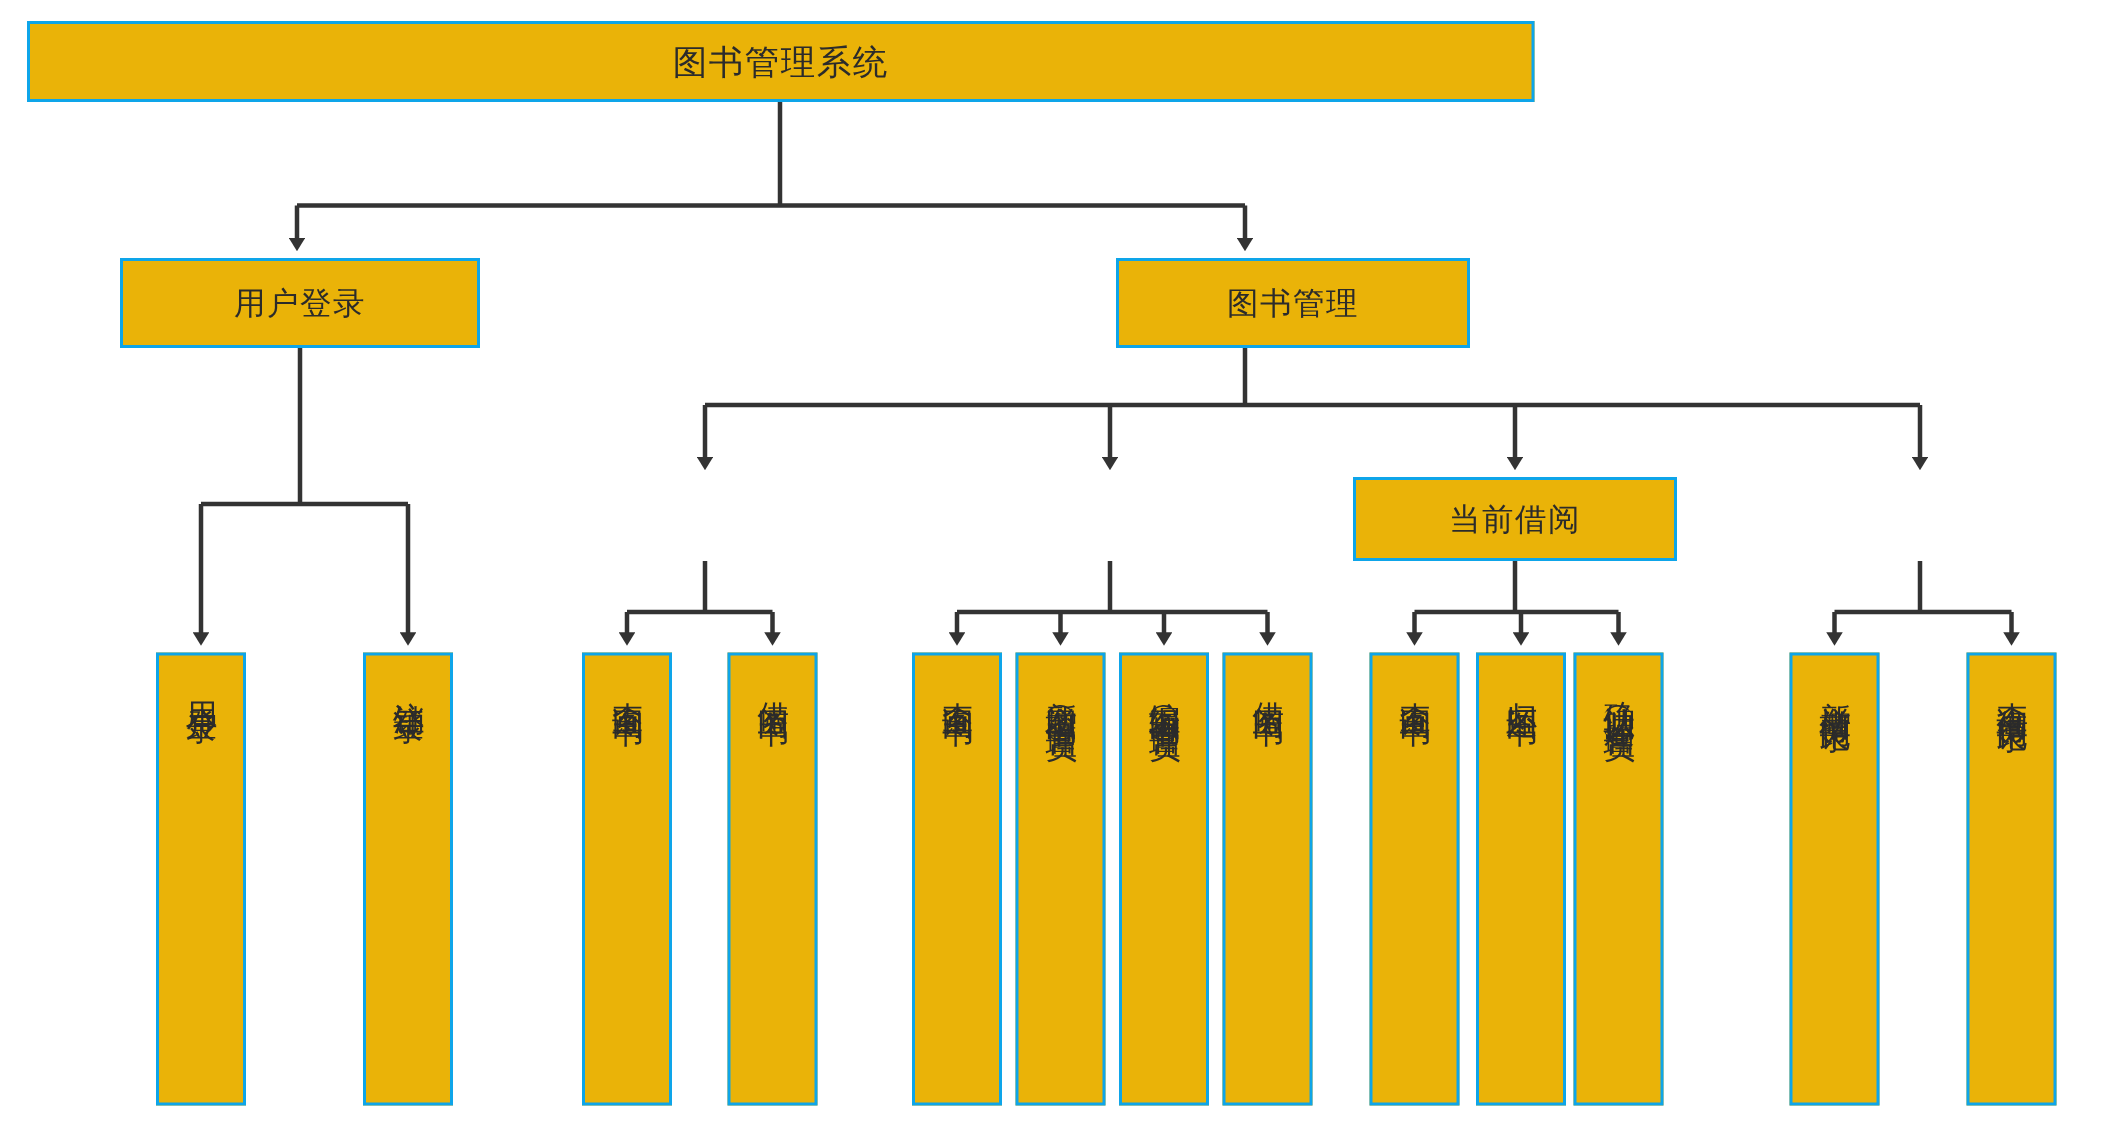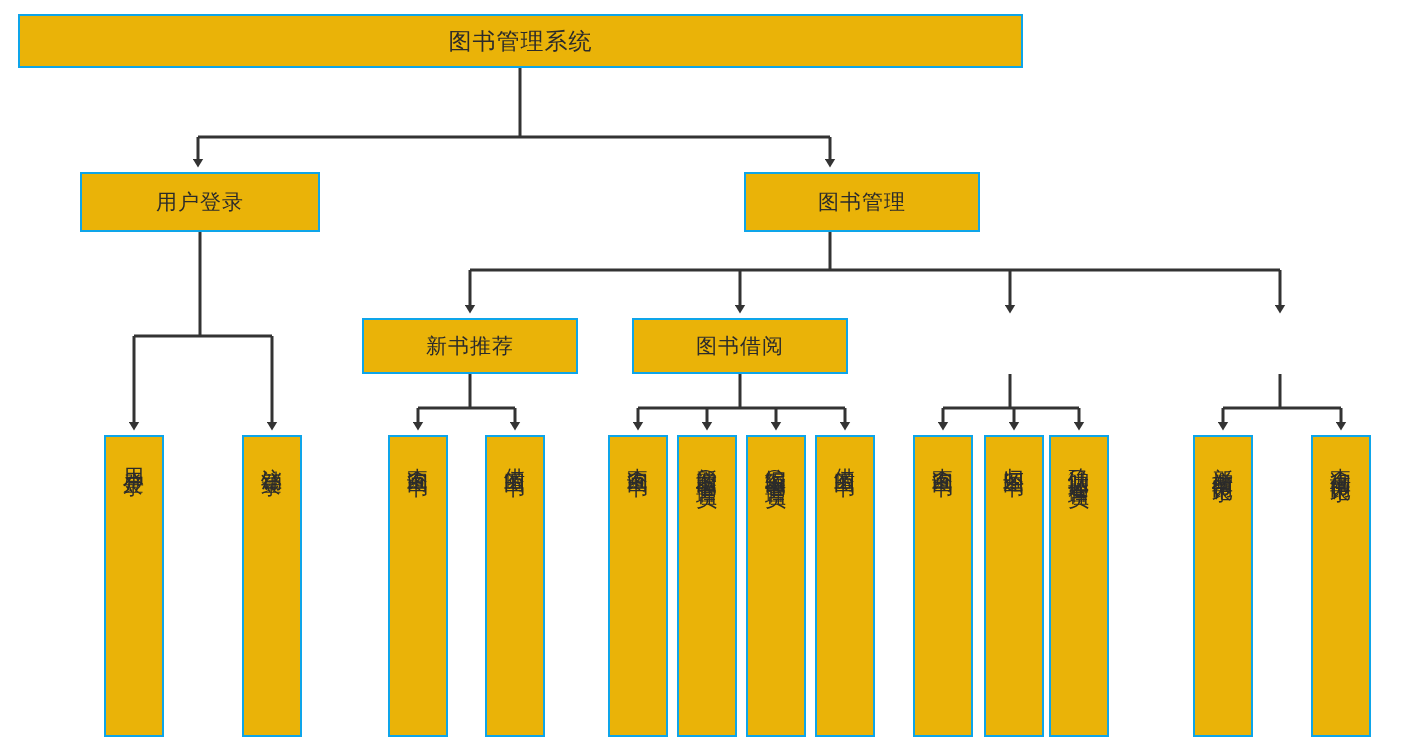--- a/index.html
+++ b/index.html
@@ -129,25 +129,22 @@
     <span class="hlabel">图书管理系统</span>
   </div>
 
   <div class="node lvl2" style="left: 80px; top: 172px; width: 240px; height: 60px;">
     <span class="hlabel">用户登录</span>
   </div>
   <div class="node lvl2" style="left: 712px; top: 172px; width: 236px; height: 60px; margin-left: 32px;">
     <span class="hlabel">图书管理</span>
   </div>
 
-  <div class="node lvl3" style="left: 362px; top: 318px; width: 216px; height: 56px;">
-    <span class="hlabel">新书推荐</span>
-  </div>
-  <div class="node lvl3" style="left: 632px; top: 318px; width: 216px; height: 56px;">
-    <span class="hlabel">图书借阅</span>
+  <div class="node lvl3" style="left: 902px; top: 318px; width: 216px; height: 56px;">
+    <span class="hlabel">当前借阅</span>
   </div>
 
   <div class="node leaf" style="left: 104px; top: 435px; width: 60px; height: 302px;">
     <span class="vlabel">用户登录</span>
   </div>
   <div class="node leaf" style="left: 242px; top: 435px; width: 60px; height: 302px;">
     <span class="vlabel">注销登录</span>
   </div>
   <div class="node leaf" style="left: 388px; top: 435px; width: 60px; height: 302px;">
     <span class="vlabel">查询图书</span>

